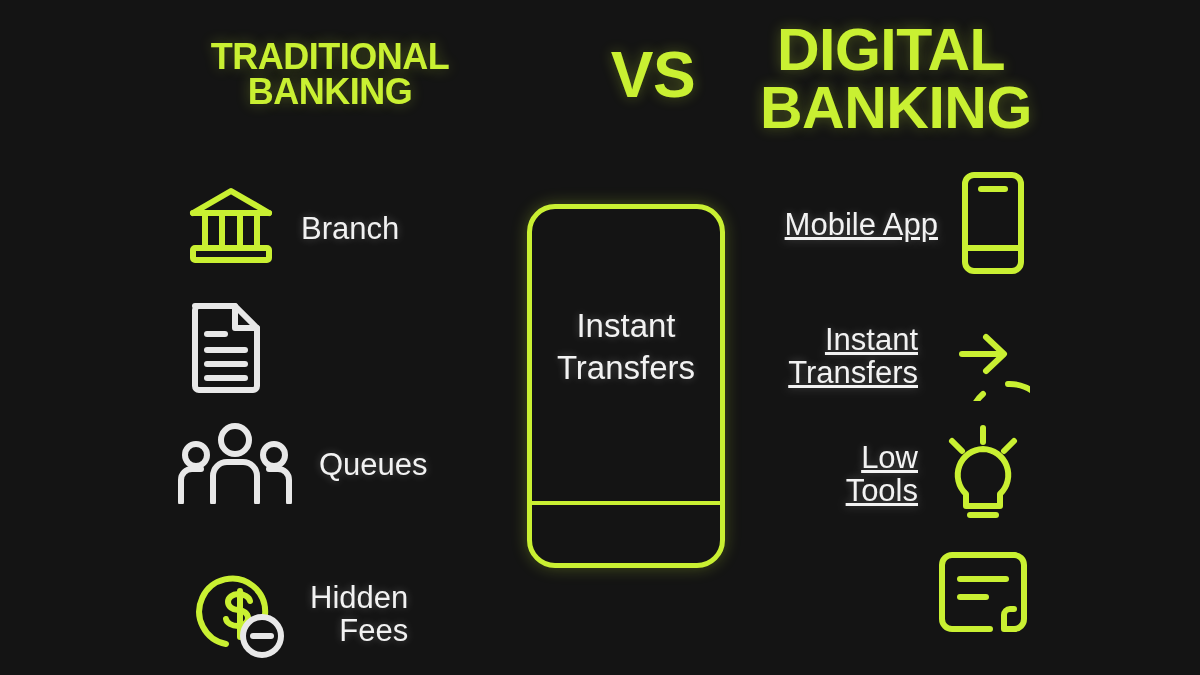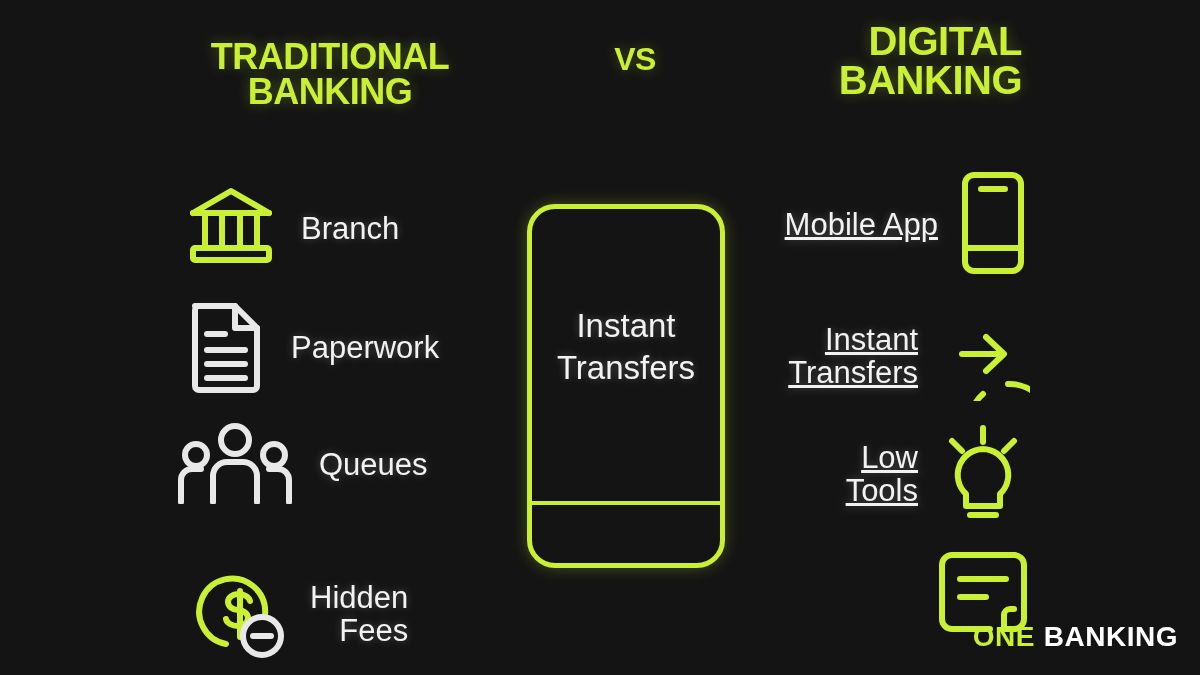--- a/index.html
+++ b/index.html
@@ -20,25 +20,25 @@
     line-height:0.98;
     letter-spacing:-0.5px;
     text-shadow:0 0 14px rgba(201,240,50,.30);
   }
   #title-left{
     left:130px;top:39px;width:400px;
     text-align:center;font-size:36px;
   }
   #title-right{
     left:760px;top:22px;width:262px;
-    text-align:right;font-size:40px;
+    text-align:center;font-size:59px;
   }
   #vs-label{
-    left:575px;top:44px;width:120px;
-    text-align:center;font-size:32px;
+    left:593px;top:44px;width:120px;
+    text-align:center;font-size:64px;
   }
 
   
   .row{position:absolute;display:flex;align-items:center;}
   .row .label{
     color:#f2f2f2;
     font-size:31px;
     line-height:1.08;
     font-weight:400;
     text-shadow:0 0 8px rgba(255,255,255,.25);
@@ -124,21 +124,20 @@
         <g fill="none" stroke="#e8e8e8" stroke-width="6" stroke-linecap="round" stroke-linejoin="round">
           <path d="M10 8 h40 l22 22 v58 a4 4 0 0 1 -4 4 h-54 a4 4 0 0 1 -4 -4 v-76 a4 4 0 0 1 4 -4 z"></path>
           <polyline points="50,8 50,30 72,30"></polyline>
           <line x1="22" y1="36" x2="40" y2="36"></line>
           <line x1="22" y1="52" x2="60" y2="52"></line>
           <line x1="22" y1="66" x2="60" y2="66"></line>
           <line x1="22" y1="80" x2="60" y2="80"></line>
         </g>
       </svg>
     </span>
-    <span class="label">Paperwork</span>
   </div>
 
   <div class="row col-left" id="row-queues">
     <span class="icon">
       <svg width="120" height="82" viewBox="0 0 120 82">
         <g fill="none" stroke="#e8e8e8" stroke-width="6" stroke-linecap="round" stroke-linejoin="round">
           <circle cx="60" cy="18" r="14"></circle>
           <path d="M38 80 v-26 a14 14 0 0 1 14 -14 h16 a14 14 0 0 1 14 14 v26"></path>
           <circle cx="21" cy="33" r="11"></circle>
           <path d="M6 80 v-22 a11 11 0 0 1 11 -11 h9"></path>
@@ -221,18 +220,14 @@
         <g fill="none" stroke="#c9f032" stroke-width="6" stroke-linecap="round" stroke-linejoin="round">
           <path d="M78 5 h-62 a10 10 0 0 0 -10 10 v54 a10 10 0 0 0 10 10 h38"></path>
           <path d="M78 5 a10 10 0 0 1 10 10 v54 a10 10 0 0 1 -10 10 h-10 v-14 a6 6 0 0 1 6 -6 h4"></path>
           <line x1="24" y1="29" x2="70" y2="29"></line>
           <line x1="24" y1="47" x2="50" y2="47"></line>
         </g>
       </svg>
     </span>
   </div>
 
-  <div id="logo">
-    <span id="logo-one">ONE</span>
-    <span id="logo-banking">BANKING</span>
-  </div>
 
 </div>
 
 </body></html>

